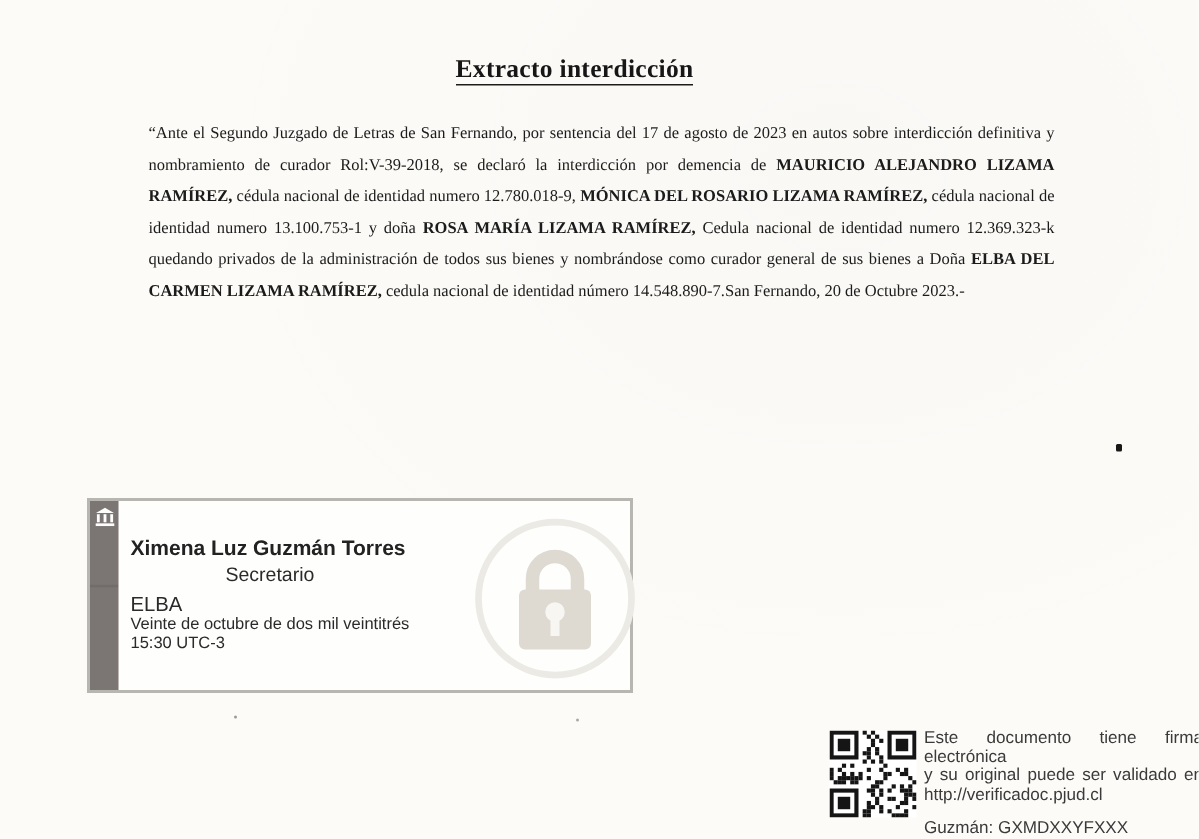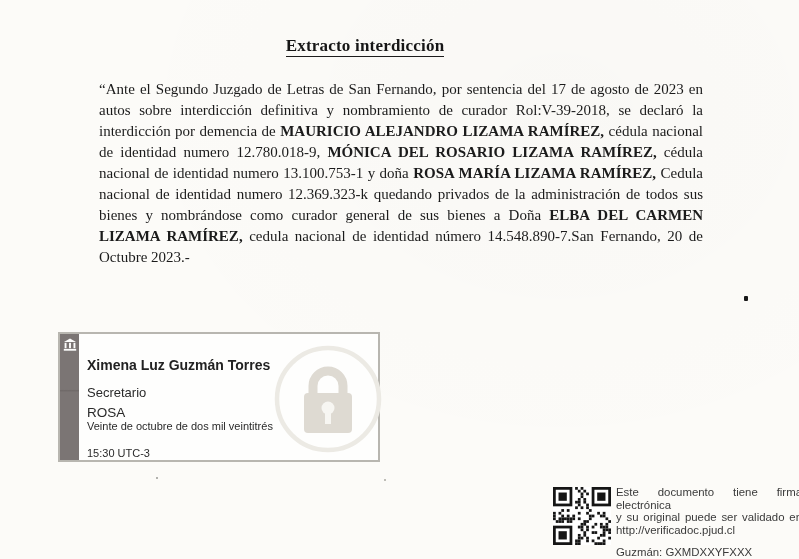--- a/index.html
+++ b/index.html
@@ -6,50 +6,50 @@
   body{
     width:799px;height:559px;position:relative;overflow:hidden;
     background:#fcfbf8;
     font-family:"Liberation Serif", serif;
   }
   .page{position:absolute;inset:0;background:
     radial-gradient(ellipse at 70% 20%, rgba(0,0,0,0.012), transparent 60%),
     #fcfbf8;}
   
   .doc-title{
-    position:absolute;left:89px;top:36px;width:552px;
+    position:absolute;left:107px;top:36px;width:552px;
     text-align:center;font-weight:bold;font-size:17px;color:#161616;
   }
   .doc-title span{border-bottom:1.6px solid #1c1c1c;padding-bottom:1px;letter-spacing:0.2px;}
   
   .body-text{
     position:absolute;left:99px;top:79px;width:604px;
-    font-size:15px;line-height:21px;color:#1b1b1b;
+    font-size:11px;line-height:21px;color:#1b1b1b;
     text-align:justify;
   }
   .body-text .b{font-weight:bold;}
   
   .stamp{
-    position:absolute;left:58px;top:332px;width:322px;height:130px;
+    position:absolute;left:58px;top:332px;width:364px;height:130px;
     background:#fefefd;border:2px solid #b8b6b0;box-sizing:border-box;
   }
   .stamp-bar{
     position:absolute;left:0;top:0;width:19px;height:100%;
     background:linear-gradient(180deg,#7b7574 0%,#7b7574 44%,#6e6867 45%,#7b7574 46%,#7b7574 100%);
   }
   .stamp-bar svg{position:absolute;left:2.5px;top:4px;}
   .stamp-text{
     position:absolute;left:27px;top:23px;
     font-family:"Liberation Sans", sans-serif;color:#2a2a2a;
   }
   .st-name{font-weight:bold;font-size:14px;color:#222;}
-  .st-role{font-size:13px;margin-top:12px;}
+  .st-role{font-size:13px;margin-top:2px;text-align:center;}
   .st-inst{font-size:13.5px;margin-top:5px;}
   .st-date{font-size:11px;margin-top:0;}
-  .st-time{font-size:11px;margin-top:15px;}
+  .st-time{font-size:11px;margin-top:1px;}
   .lock-wm{position:absolute;right:-6px;top:9px;width:112px;height:112px;}
   
   .qr{position:absolute;left:553px;top:487px;width:58px;height:58px;background:#fff;}
   .verif{
     position:absolute;left:616px;top:486px;width:186px;
     font-family:"Liberation Sans", sans-serif;font-size:11.4px;line-height:12.6px;color:#3a3a3a;
   }
   .verif .jl{text-align:justify;text-align-last:justify;}
   .code-line{margin-top:10px;text-align:left;}
   
@@ -82,21 +82,21 @@
     <svg class="lock-wm" viewBox="0 0 112 112">
       <circle cx="56" cy="56" r="51" fill="none" stroke="#eceae4" stroke-width="4.5"></circle>
       <path d="M41 52 v-9 a15 15 0 0 1 30 0 v9" fill="none" stroke="#dedad2" stroke-width="9"></path>
       <rect x="32" y="50" width="48" height="40" rx="4" fill="#dedad2"></rect>
       <circle cx="56" cy="65" r="6.5" fill="#f7f6f2"></circle>
       <rect x="53" y="67" width="6" height="14" fill="#f7f6f2"></rect>
     </svg>
     <div class="stamp-text">
       <div class="st-name">Ximena Luz Guzmán Torres</div>
       <div class="st-role">Secretario</div>
-      <div class="st-inst">ROSA</div>
+      <div class="st-inst">ELBA</div>
       <div class="st-date">Veinte de octubre de dos mil veintitrés</div>
       <div class="st-time">15:30 UTC-3</div>
     </div>
   </div>
 
   <svg class="qr" viewBox="0 0 58 58">
       <rect x="22.10" y="0.00" width="2.76" height="2.76" fill="#151515"></rect>
       <rect x="27.62" y="0.00" width="2.76" height="2.76" fill="#151515"></rect>
       <rect x="24.86" y="2.76" width="2.76" height="2.76" fill="#151515"></rect>
       <rect x="30.38" y="2.76" width="2.76" height="2.76" fill="#151515"></rect>

